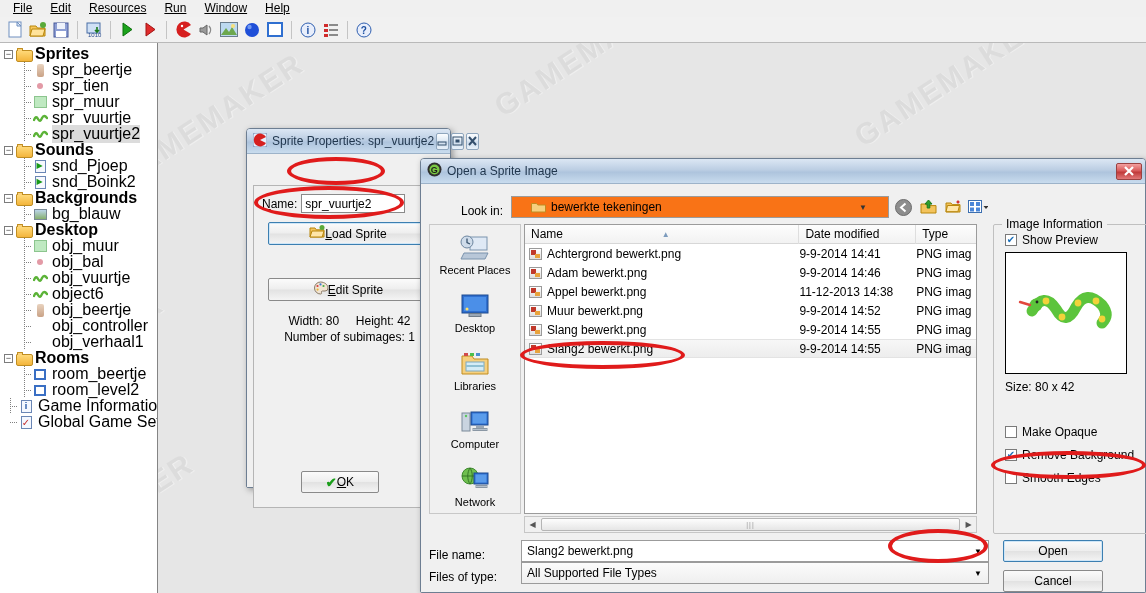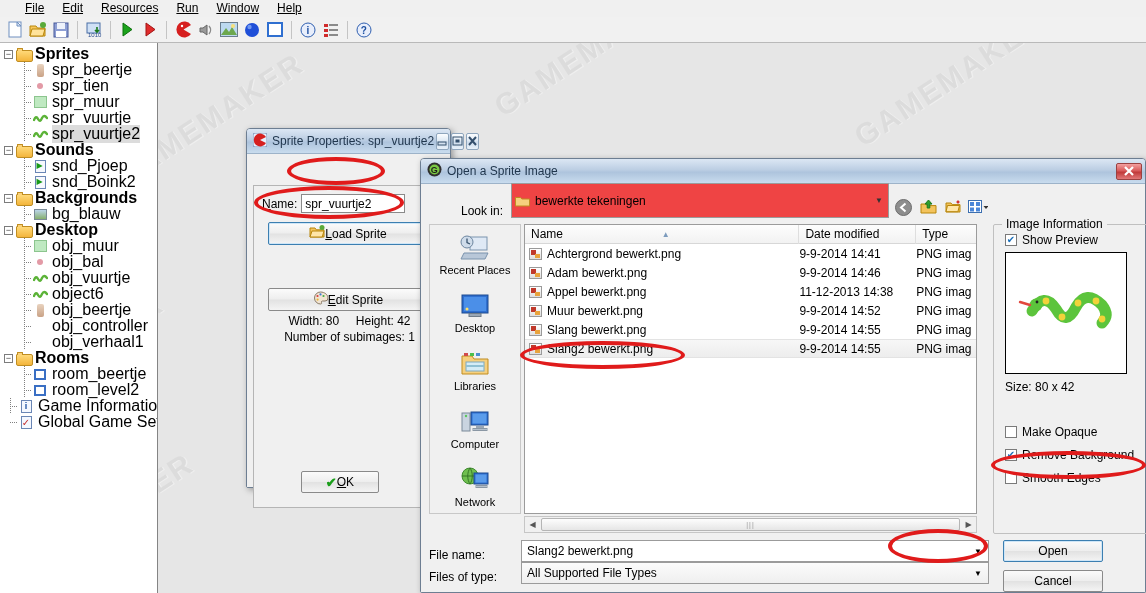--- a/index.html
+++ b/index.html
@@ -6,21 +6,21 @@
   html, body { margin:0; padding:0; }
   body {
     width:1146px; height:593px; overflow:hidden; position:relative;
     font-family:"Liberation Sans", sans-serif; font-size:12px;
     background:#e8e8e8; color:#000;
   }
 
   
   #menubar {
     position:absolute; left:0; top:0; width:1146px; height:17px;
-    background:#f0f0f0; display:flex; align-items:center; padding-left:16px;
+    background:#f0f0f0; display:flex; align-items:center; padding-left:4px;
   }
   #menubar .mi {
     padding:1px 9px; font-size:12px; color:#000; line-height:15px;
   }
   #menubar .mi u { text-decoration:underline; }
 
   
   #toolbar {
     position:absolute; left:0; top:17px; width:1146px; height:26px;
     background:#f1f1f1; border-bottom:1px solid #b9b9b9;
@@ -114,22 +114,22 @@
   .btn.primary { border:1px solid #3c7fb1; box-shadow:inset 0 0 0 1px #cfe6f7; }
   #dim { position:absolute; left:0; right:0; top:128px; text-align:center; font-size:12px; }
   #subimg { position:absolute; left:0; right:0; top:144px; text-align:center; font-size:12px; }
 
   
   #opendlg { left:420px; top:158px; width:726px; height:435px; }
   #od-body { position:absolute; left:0; top:25px; right:0; bottom:0; background:#f0f0f0; }
 
   #od-top { position:absolute; left:8px; top:6px; width:560px; height:28px; display:flex; align-items:flex-end; }
   #lookin-lbl { width:74px; text-align:right; font-size:12px; margin-right:8px; }
-  #lookin-box { flex:1; height:35px; border:1px solid #9b9b9b; background:#ef4444;
-                display:flex; align-items:center; padding:0 0; }
+  #lookin-box { flex:1; height:22px; border:1px solid #9b9b9b; background:#f97316;
+                display:flex; align-items:center; padding:0 16px; }
   #lookin-box .fi { width:15px; height:12px; margin:0 5px 0 3px; position:relative; }
   #lookin-box .txt { font-size:12px; flex:1; }
   #lookin-box .arrow { font-size:8px; margin-right:5px; color:#333; }
   .navbtn { width:22px; height:22px; margin-left:3px; display:flex; align-items:center; justify-content:center; }
 
   #places { position:absolute; left:8px; top:40px; width:92px; height:290px;
             background:#f0f0f0; border:1px solid #c8c8c8; }
   .place { height:58px; display:flex; flex-direction:column; align-items:center; justify-content:center; gap:1px; }
   .place .pico { width:34px; height:30px; display:flex; align-items:center; justify-content:center; }
   .place .plbl { font-size:11px; }
@@ -594,21 +594,21 @@
       <div class="btn primary" style="width:160px;height:23px;margin:9px 0 0 14px;">
         <span>
           <svg width="16" height="14" viewBox="0 0 16 14">
               <path d="M1 3h5l1.3 1.8H15V12H1z" fill="#f3c35c" stroke="#b8860b"></path>
               <path d="M3 6h12l-1.8 6H1z" fill="#ffe6a8" stroke="#b8860b"></path>
               <circle cx="13" cy="2.5" r="2.5" fill="#5aaa3a"></circle>
             </svg>
         </span>
         <span><u>L</u>oad Sprite</span>
       </div>
-      <div class="btn" style="width:160px;height:23px;margin:43px 0 0 14px;">
+      <div class="btn" style="width:160px;height:23px;margin:33px 0 0 14px;">
         <span>
           <svg width="15" height="14" viewBox="0 0 15 14">
               <path d="M7.5 1a6 6 0 1 0 0 12c1 0 1.4-.7 1-1.4-.5-.9.2-1.6 1.1-1.6H12a3 3 0 0 0 3-3C15 3.8 11.6 1 7.5 1z" fill="#f1e4d2" stroke="#8a7a66"></path>
               <circle cx="4.5" cy="5" r="1.1" fill="#d63c3c"></circle>
               <circle cx="7.5" cy="3.4" r="1.1" fill="#3c78d6"></circle>
               <circle cx="10.5" cy="5" r="1.1" fill="#43ad43"></circle>
               <circle cx="4.6" cy="8.6" r="1.1" fill="#e6b838"></circle>
             </svg>
         </span>
         <span><u>E</u>dit Sprite</span>

